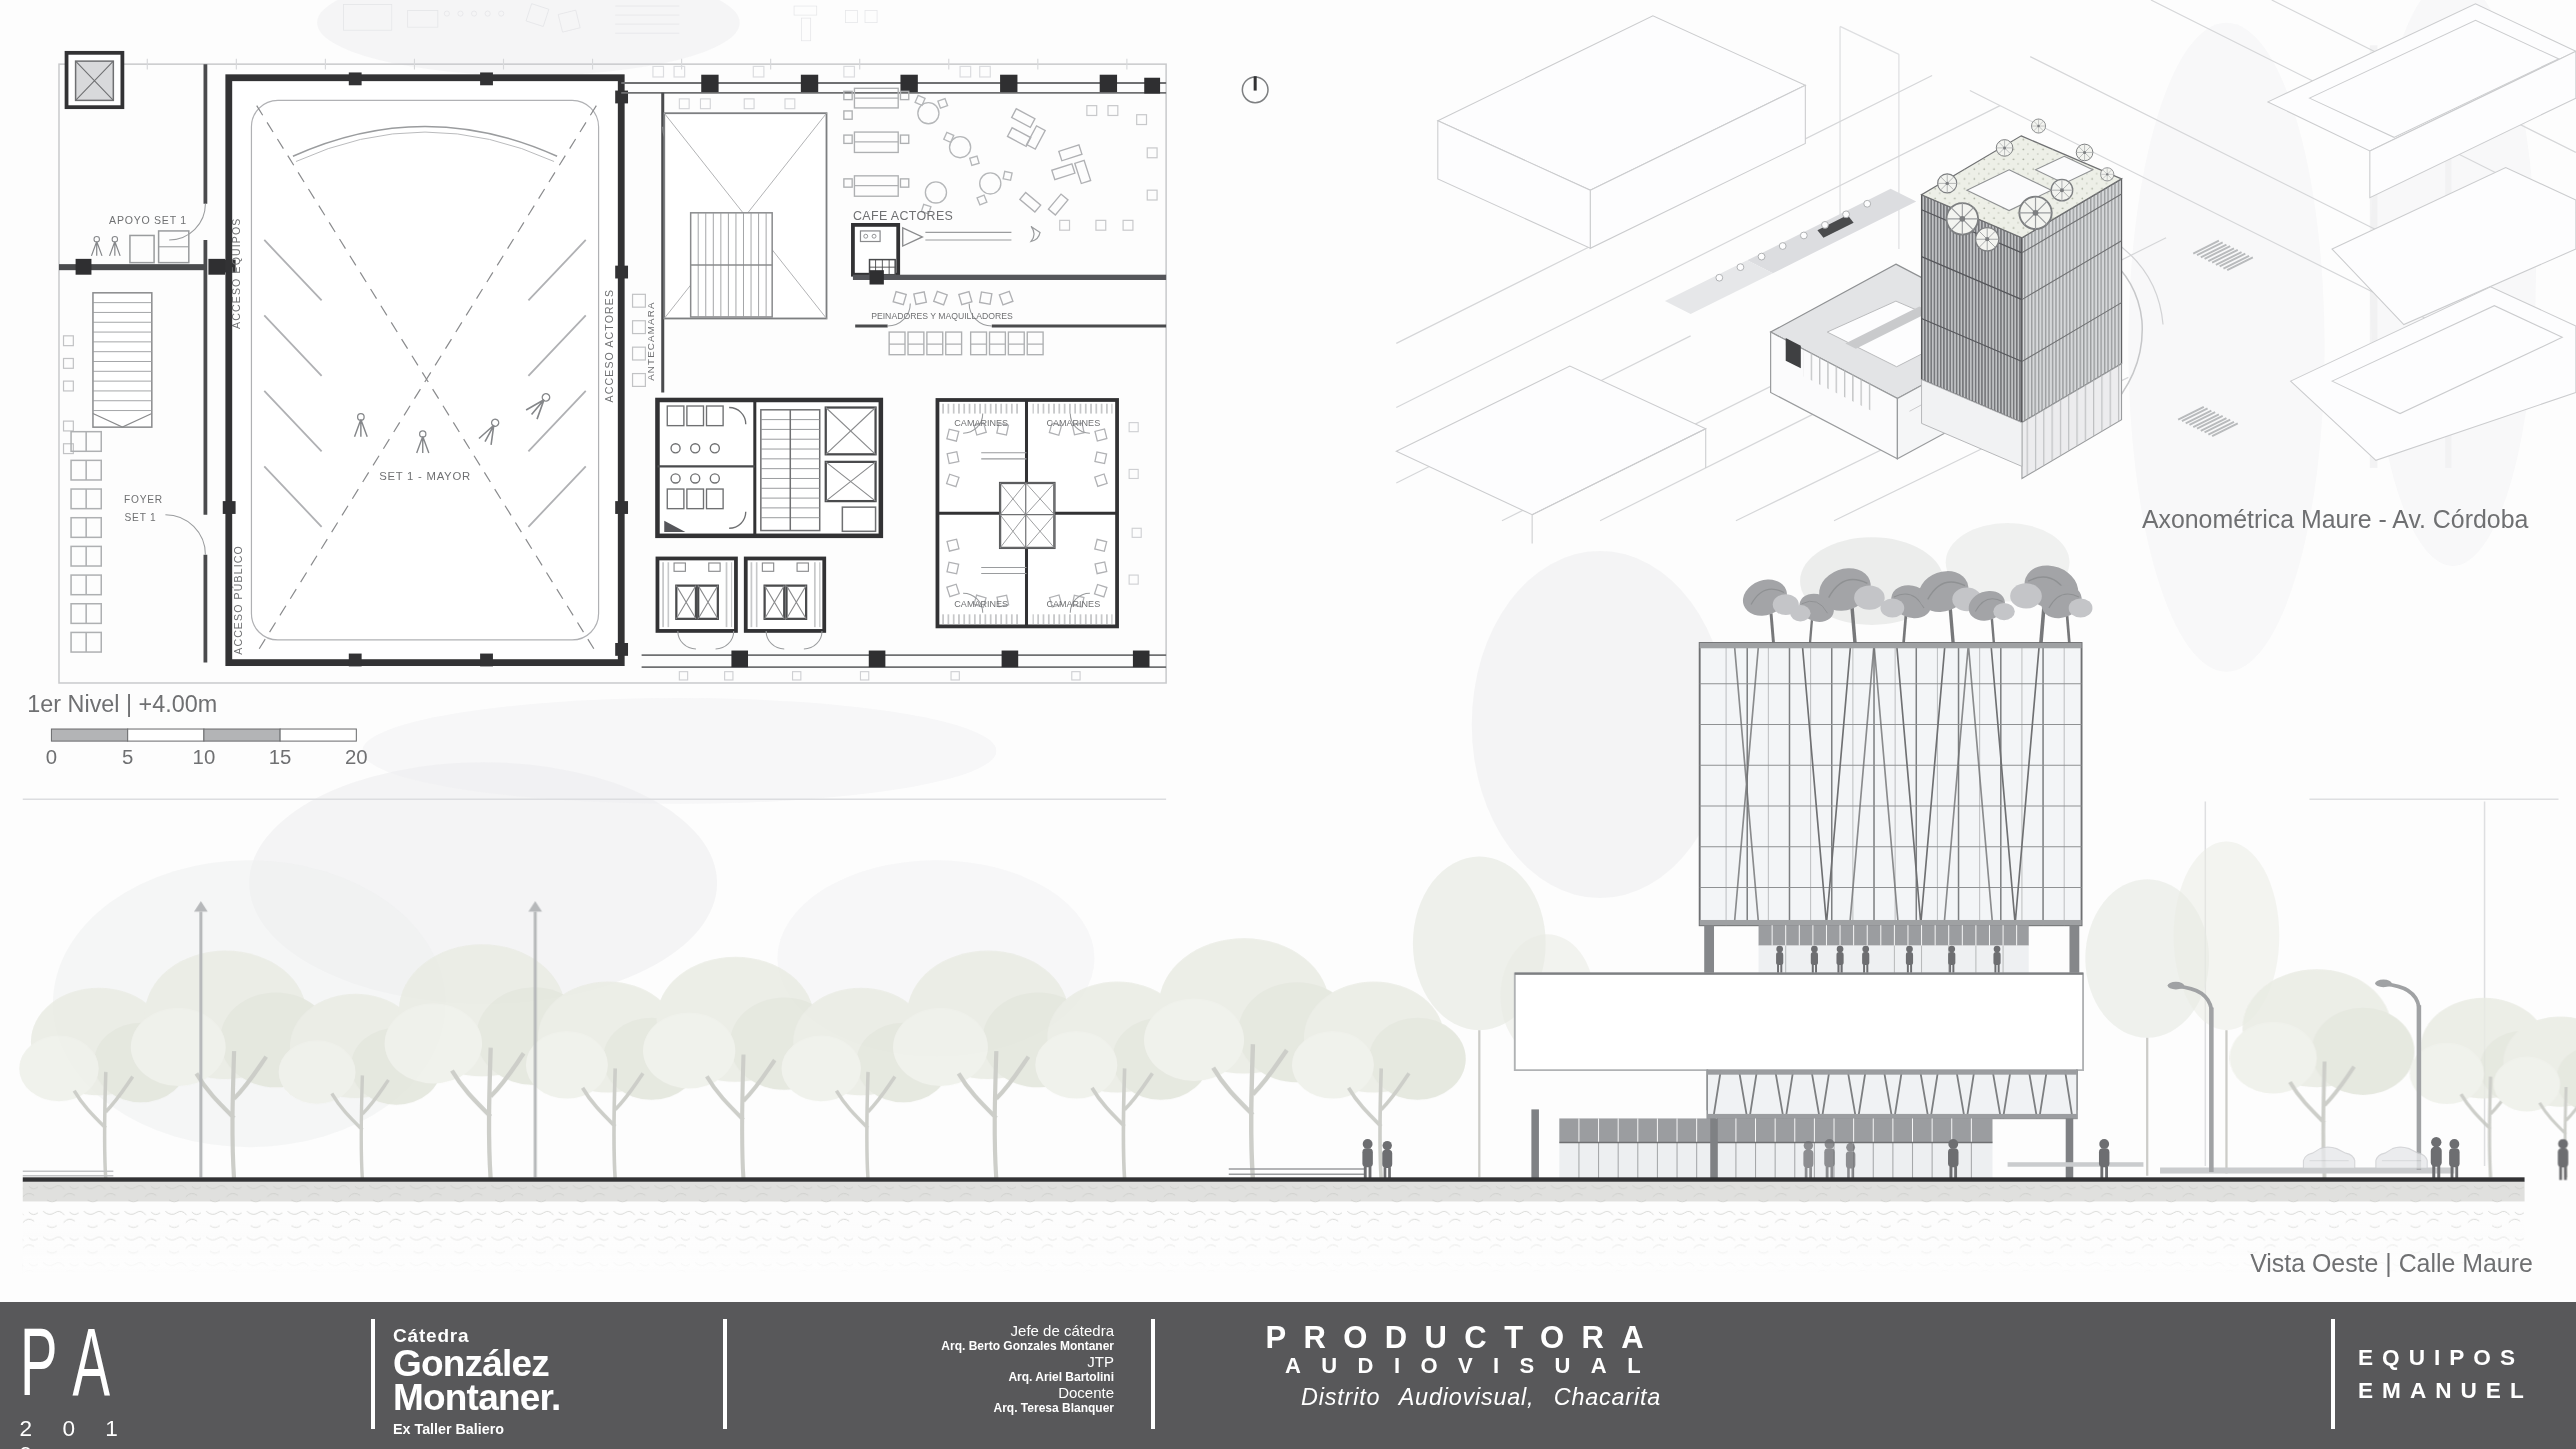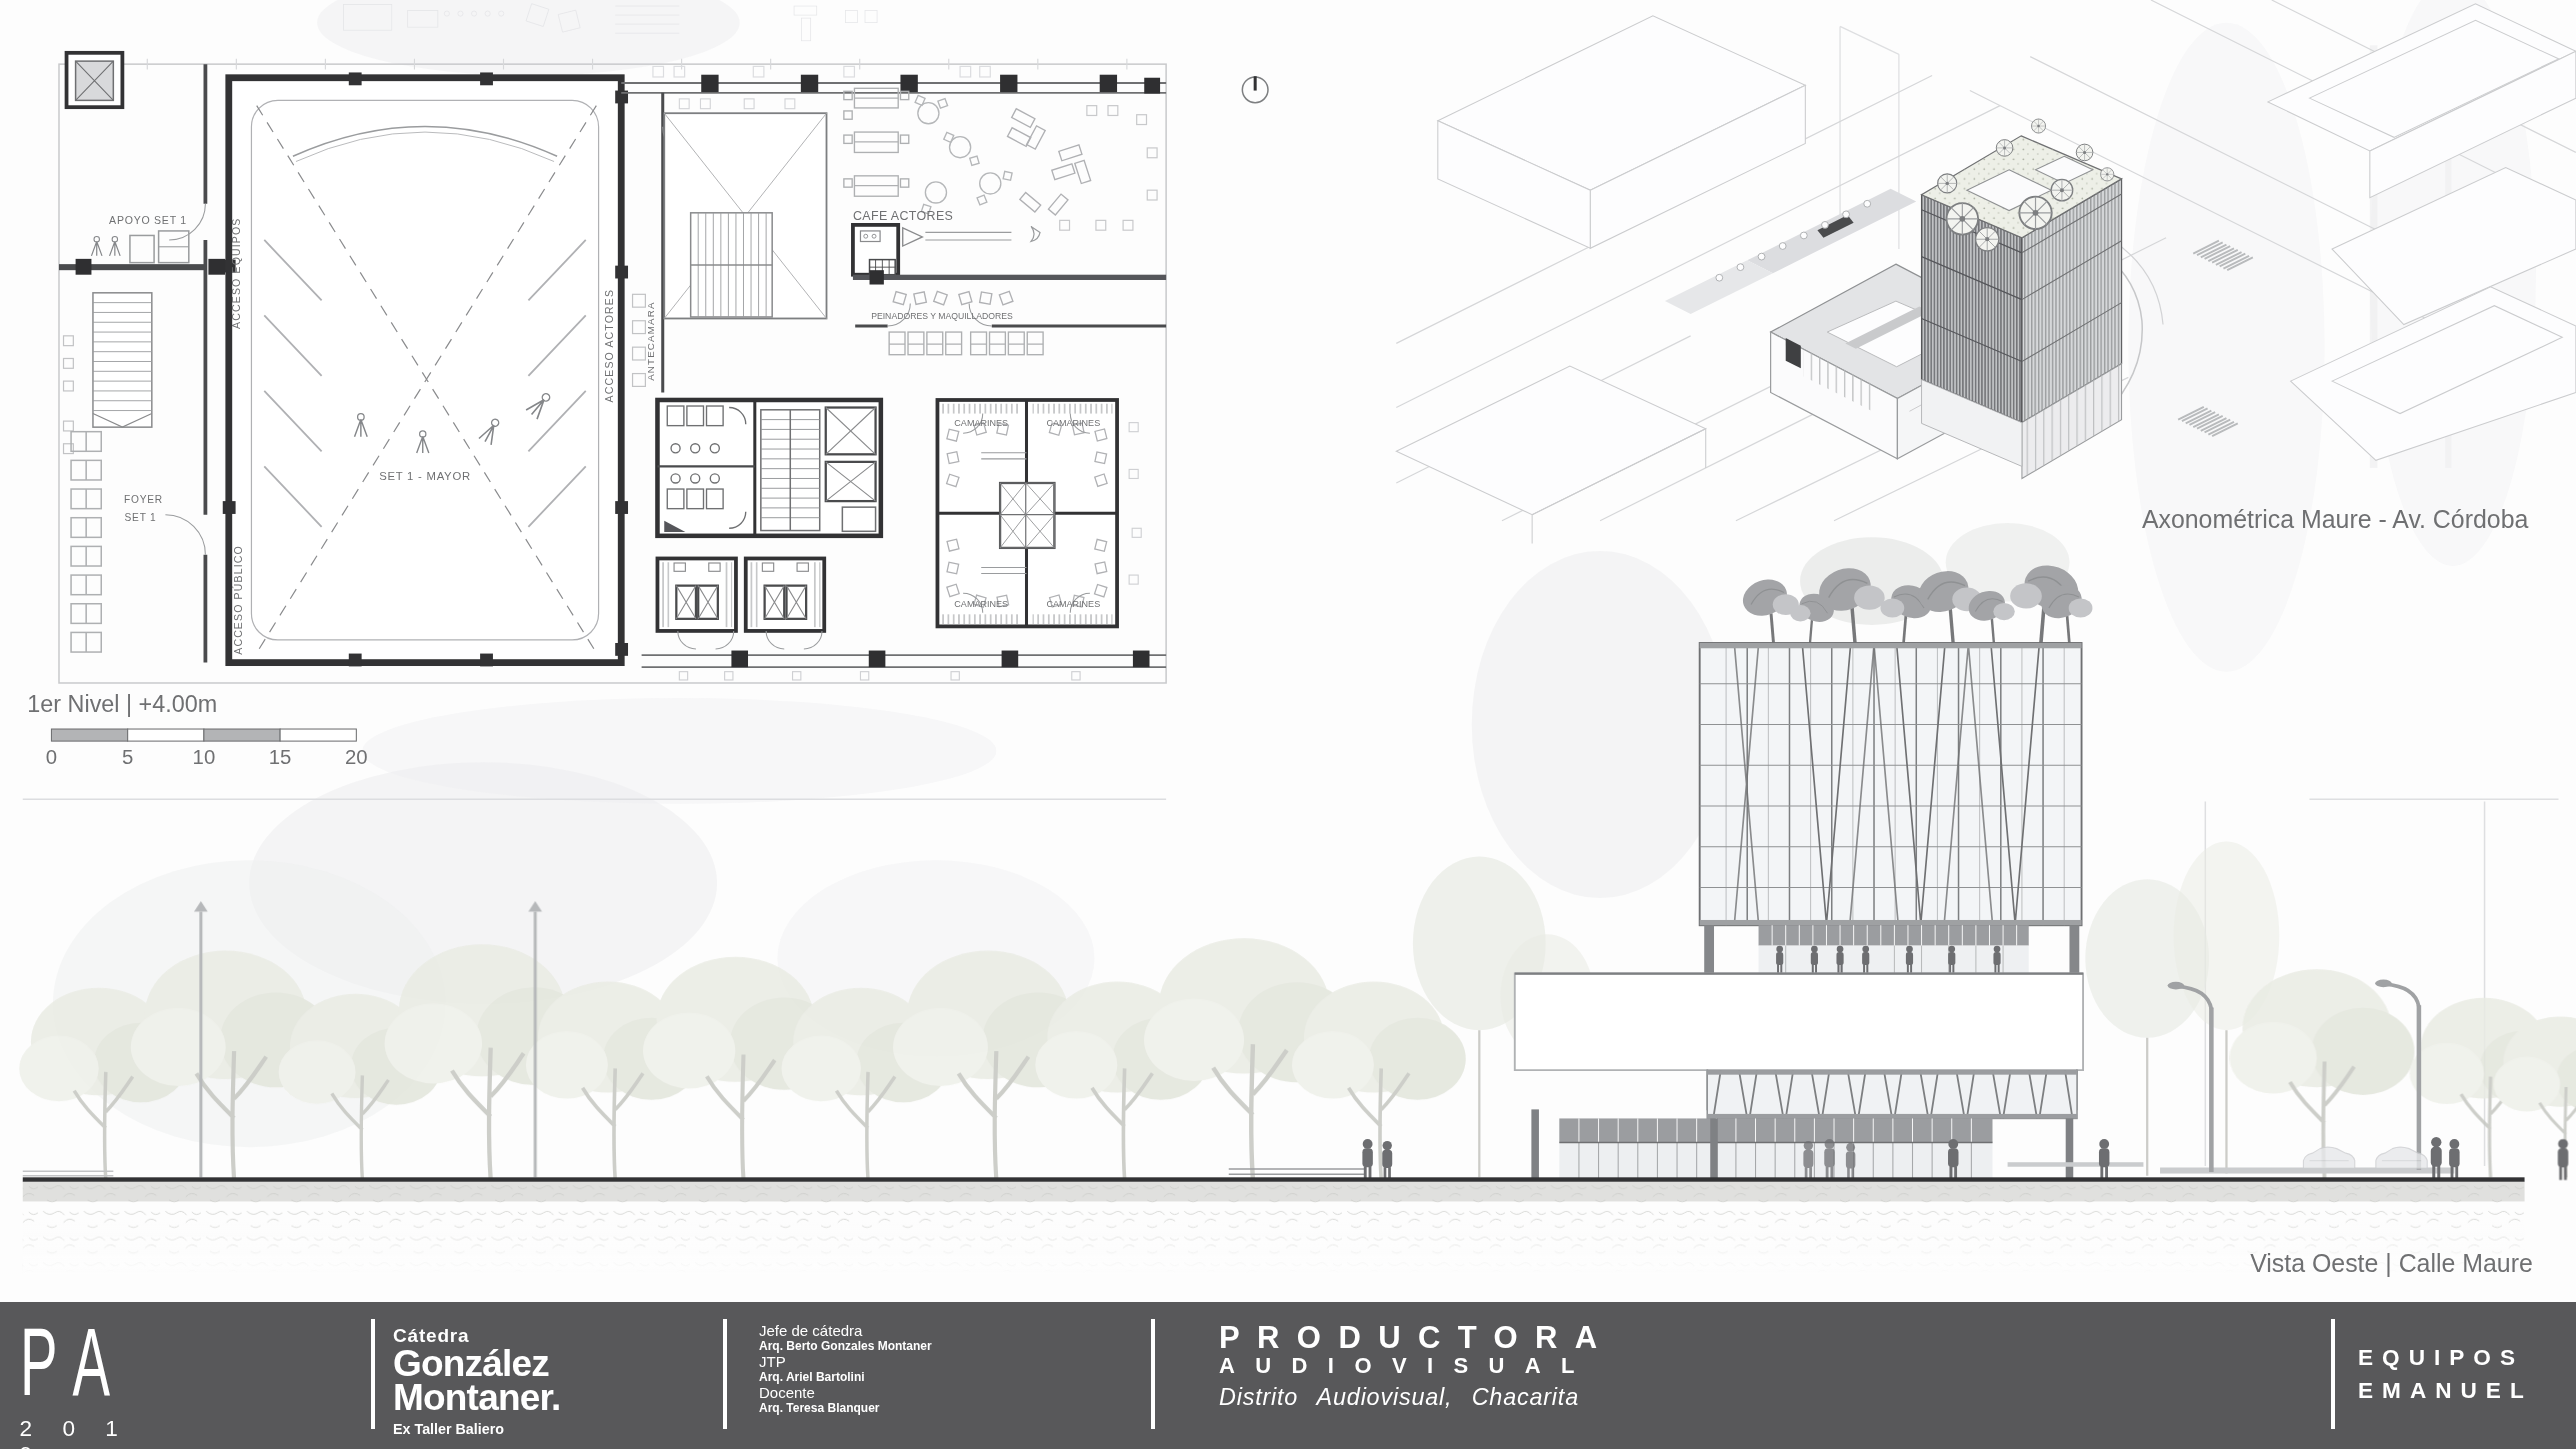--- a/index.html
+++ b/index.html
@@ -13,24 +13,24 @@
   #footer{position:absolute;left:0;top:1302px;width:2576px;height:147px;color:#ffffff;}
   .vdiv{position:absolute;top:16.6px;bottom:19.6px;width:3.8px;background:#ffffff;}
   #logo{position:absolute;left:19.6px;top:10.6px;width:151px;}
   #logo-letters{display:flex;gap:26px;font-size:97px;font-weight:400;line-height:1;
                 transform:scaleX(.58);transform-origin:left top;letter-spacing:0;}
   #logo-year{margin-top:6px;font-size:22.6px;letter-spacing:12px;font-weight:400;}
   #catedra{position:absolute;left:393px;top:22.6px;width:336px;text-align:left;}
   #catedra .lbl{font-size:19px;font-weight:700;letter-spacing:0.8px;}
   #catedra .nm{font-size:37px;font-weight:700;line-height:.94;letter-spacing:-0.8px;}
   #catedra .sub{font-size:14.3px;margin-top:4.5px;font-weight:700;}
-  #staff{position:absolute;left:759px;top:21px;width:355px;}
+  #staff{position:absolute;left:759px;top:21px;width:355px;text-align:right;}
   #staff .role{font-size:15px;font-weight:400;line-height:15px;}
   #staff .nm{font-size:12px;font-weight:700;line-height:16px;}
-  #project{position:absolute;left:1219px;top:19.6px;width:442px;text-align:left;}
+  #project{position:absolute;left:1219px;top:19.6px;width:442px;text-align:right;}
   #project .l1{font-size:31px;font-weight:700;letter-spacing:17.4px;line-height:1.0;}
   #project .l2{font-size:22px;font-weight:700;letter-spacing:20.4px;line-height:1.22;}
   #project .sub{font-size:23.4px;font-style:italic;font-weight:400;letter-spacing:0.8px;
                 word-spacing:12px;margin-top:4.5px;}
   #student{position:absolute;left:2358px;top:39px;width:204px;}
   #student div{font-size:22.6px;font-weight:700;letter-spacing:9px;line-height:33px;}
 </style>
 </head>
 <body>
 

